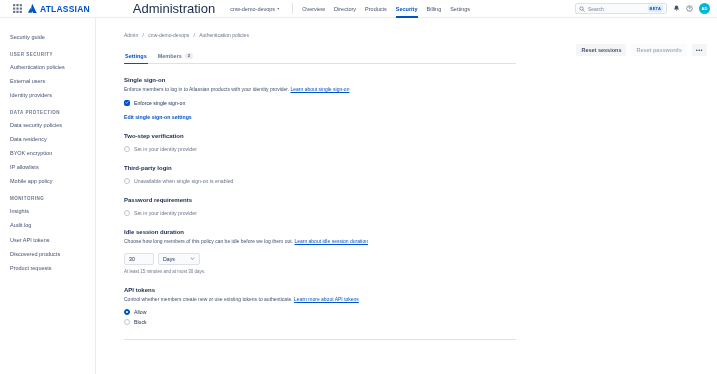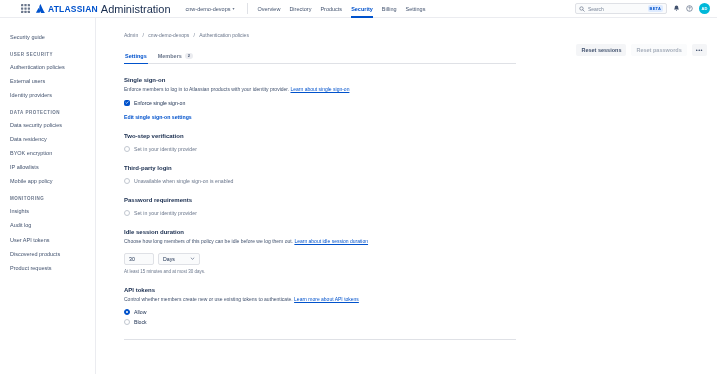--- a/index.html
+++ b/index.html
@@ -11,38 +11,38 @@
     overflow: hidden;
   }
 
   
   .topnav {
     height: 18px;
     display: flex;
     align-items: center;
     background: #ffffff;
     border-bottom: 1px solid #EBECF0;
-    padding: 0 5px 0 20px;
+    padding: 0 5px 0 12px;
     position: relative;
   }
   .app-switcher {
     width: 11px; height: 11px;
     display: flex; align-items: center; justify-content: center;
     margin-right: 5px;
     color: #6B778C;
   }
   .app-switcher svg { display: block; }
   .brand { display: flex; align-items: center; gap: 3px; margin-right: 12px; }
   .brand-logo { display: flex; align-items: center; }
   .brand-logo svg { display: block; }
   .brand-name {
     font-size: 8.5px; font-weight: 700; letter-spacing: .2px;
     color: #0052CC;
   }
-  .brand-sub { font-size: 11px; font-weight: 400; color: #172B4D; }
+  .brand-sub { font-size: 13px; font-weight: 400; color: #172B4D; margin-left: 40px; }
   .org-pill {
     display: flex; align-items: center; gap: 2px;
     font-size: 5.5px; color: #42526E;
     padding: 2px 3px;
     border-radius: 2px;
     margin-right: 10px;
     white-space: nowrap;
   }
   .org-caret { font-size: 4px; color: #6B778C; line-height: 1; }
   .nav-divider { width: 1px; height: 11px; background: #DFE1E6; margin-right: 9px; }

